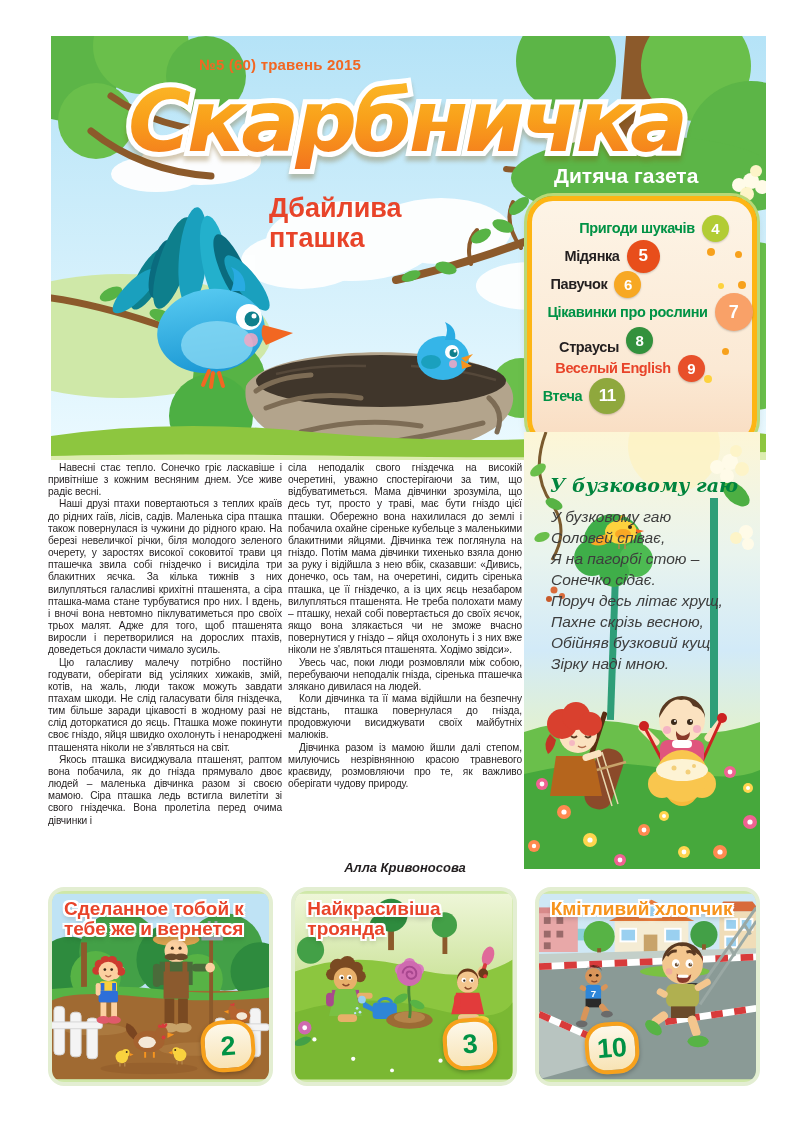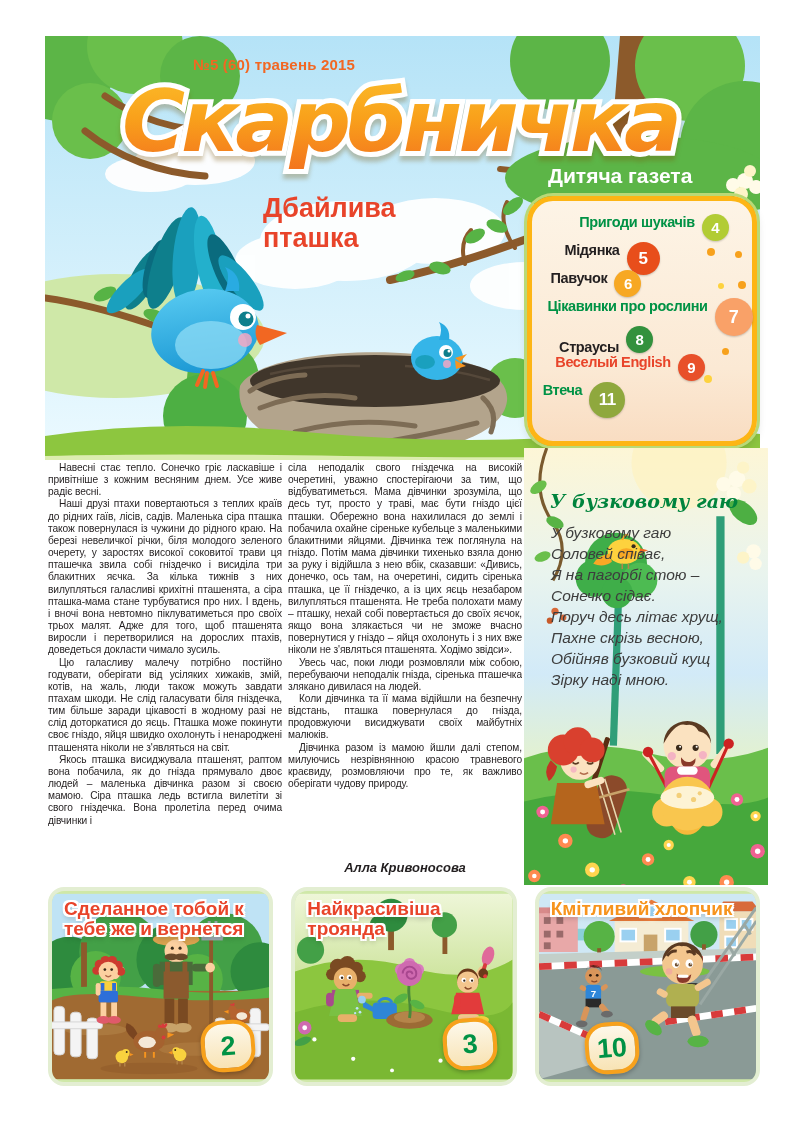--- a/index.html
+++ b/index.html
@@ -1,39 +1,39 @@
 <!DOCTYPE html>
 <html><head>
 <meta charset="utf-8">
 <style>
   html,body{margin:0;padding:0;background:#ffffff;}
   body{width:800px;height:1131px;font-family:"Liberation Sans","DejaVu Sans",sans-serif;}
   .page{position:relative;width:800px;height:1131px;background:#fff;overflow:hidden;}
   .abs{position:absolute;}
 
   
-  #cover{left:45px;top:36px;width:715px;height:428px;overflow:hidden;}
+  #cover{left:51px;top:36px;width:715px;height:428px;overflow:hidden;}
   #cover > svg{position:absolute;inset:0;}
   .issue{position:absolute;left:148px;top:20px;font-size:15px;font-weight:bold;color:#f26722;letter-spacing:.2px;}
   .masthead{position:absolute;left:10px;top:26px;width:690px;height:124px;text-align:center;
             font-family:"DejaVu Sans",sans-serif;font-style:italic;font-weight:bold;
             font-size:86px;letter-spacing:-4px;line-height:118px;}
   .masthead .layer{position:absolute;inset:0;}
   .masthead .back{color:#fff;-webkit-text-stroke:10px #ffffff;filter:drop-shadow(0 5px 2px rgba(120,80,0,.30));}
   .masthead .front{background:linear-gradient(180deg,#fcc32d 0%,#f9a11b 45%,#f1661f 100%);
                    -webkit-background-clip:text;background-clip:text;color:transparent;}
   .subtitle{position:absolute;left:503px;top:128px;font-size:21px;font-weight:bold;color:#fff;}
   .feature-title{position:absolute;left:218px;top:158px;width:160px;font-size:27px;font-weight:bold;
                  color:#e8442a;line-height:1.1;}
 
   
   #toc{left:527px;top:196px;width:230px;height:250px;border-radius:26px;box-sizing:border-box;
        background:linear-gradient(180deg,#fdf4e6 0%,#fbe9d4 70%,#f9ddc2 100%);
        border:5px solid #fdb515;box-shadow:0 0 0 3px #b9d977,0 5px 10px rgba(0,0,0,.15);padding-top:13px;}
-  .toc-row{display:flex;align-items:flex-start;justify-content:center;gap:7px;height:28px;
+  .toc-row{display:flex;align-items:center;justify-content:center;gap:7px;height:28px;
            font-weight:bold;font-size:14.5px;letter-spacing:-.4px;white-space:nowrap;}
   .toc-row:nth-child(1){transform:translateX(12px);}
   .toc-row:nth-child(2){transform:translateX(-30px);}
   .toc-row:nth-child(3){transform:translateX(-46px);}
   .toc-row:nth-child(4){transform:translateX(8px);}
   .toc-row:nth-child(5){transform:translateX(-36px);}
   .toc-row:nth-child(6){transform:translateX(-12px);}
   .toc-row:nth-child(7){transform:translateX(-58px);}
   .toc-row:nth-child(8){transform:translateX(12px);}
   .badge{width:27px;height:27px;border-radius:50%;color:#fff;display:flex;align-items:center;
@@ -49,21 +49,21 @@
   .col{position:absolute;top:0;width:234px;font-size:10.2px;line-height:12.15px;text-align:justify;
        color:#231f20;letter-spacing:-.1px;}
   #col1{left:0;}
   #col2{left:240px;max-height:396px;overflow:hidden;}
   .col p{margin:0;text-indent:11px;}
   #col2 p:first-child{text-indent:0;}
   .author{position:absolute;left:240px;top:398px;width:234px;text-align:center;font-weight:bold;
           font-style:italic;font-size:13px;color:#231f20;}
 
   
-  #sidebar{left:524px;top:448px;width:236px;height:437px;overflow:hidden;padding-left:8px;}
+  #sidebar{left:524px;top:432px;width:236px;height:437px;overflow:hidden;}
   #sidebar > svg{position:absolute;inset:0;}
   .poem-title{position:absolute;left:26px;top:42px;font-family:"DejaVu Serif",serif;font-style:italic;
               font-weight:bold;font-size:19px;color:#00843d;}
   .poem-lines{position:absolute;left:27px;top:74px;font-style:italic;font-size:15.5px;line-height:21px;color:#3d3d3d;}
 
   
   #panels{left:48px;top:887px;width:712px;display:flex;gap:18px;}
   .panel{position:relative;width:232px;height:199px;border-radius:16px;overflow:hidden;
          border:4px solid #e3eed2;box-sizing:border-box;background:#cfe8a8;}
   .panel svg{position:absolute;inset:0;width:100%;height:100%;}

